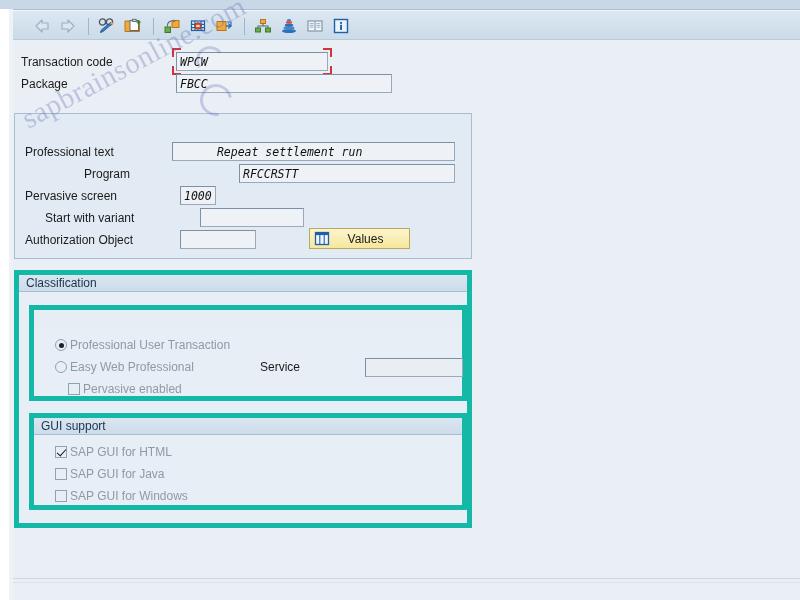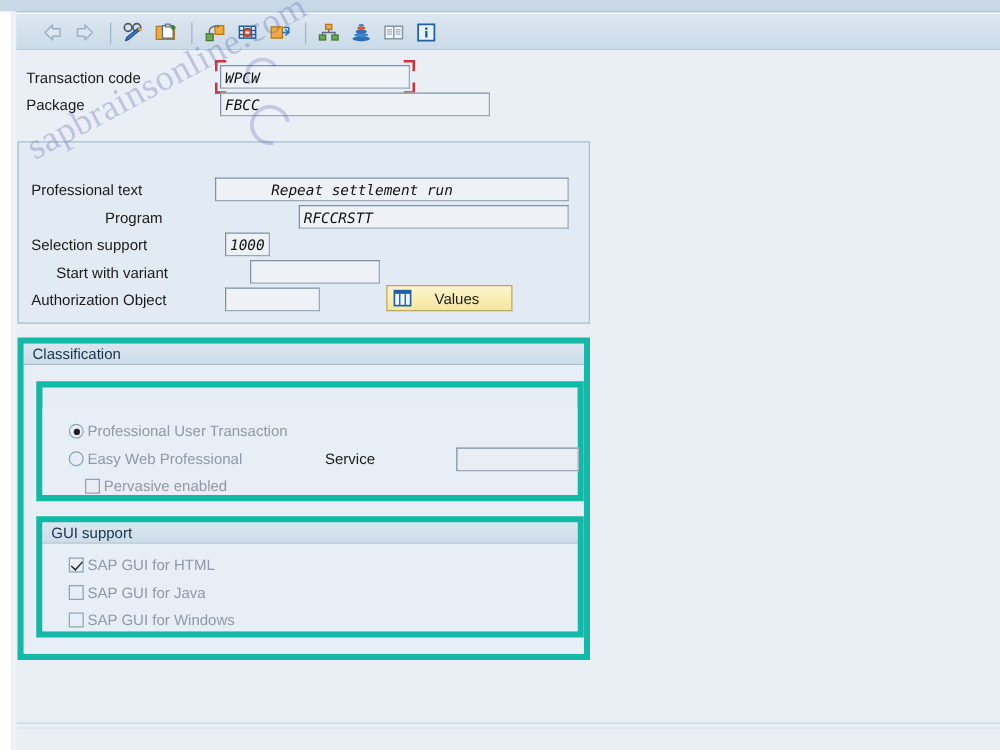--- a/index.html
+++ b/index.html
@@ -418,21 +418,21 @@
       <span class="fld-label" style="width:155px;">Professional text</span>
       <input class="inp" style="width: 296px; padding-left: 44px;" type="text" value="Repeat settlement run">
     </div>
 
     <div class="field-row" style="left:10px; top:50px; width:430px;justify-content:flex-end;">
       <span class="fld-label" style="width:155px;">Program</span>
       <input class="inp" style="width: 216px;" type="text" value="RFCCRSTT">
     </div>
 
     <div class="field-row" style="left:10px; top:72px; width:430px;">
-      <span class="fld-label" style="width:155px;">Selection support</span>
+      <span class="fld-label" style="width:155px;">Pervasive screen</span>
       <input class="inp" style="width: 36px;" type="text" value="1000">
     </div>
 
     <div class="field-row" style="left:10px; top:94px; width:430px;margin-left:20px;">
       <span class="fld-label" style="width:155px;">Start with variant</span>
       <input class="inp" style="width: 104px;" type="text" value="">
     </div>
 
     <div class="field-row" style="left:10px; top:116px; width:430px;">
       <span class="fld-label" style="width:155px;">Authorization Object</span>

